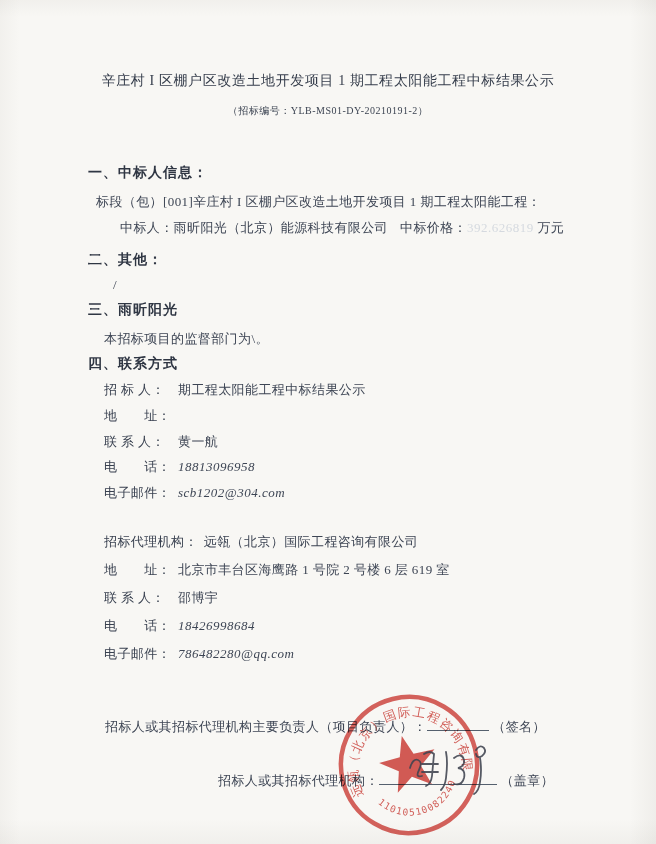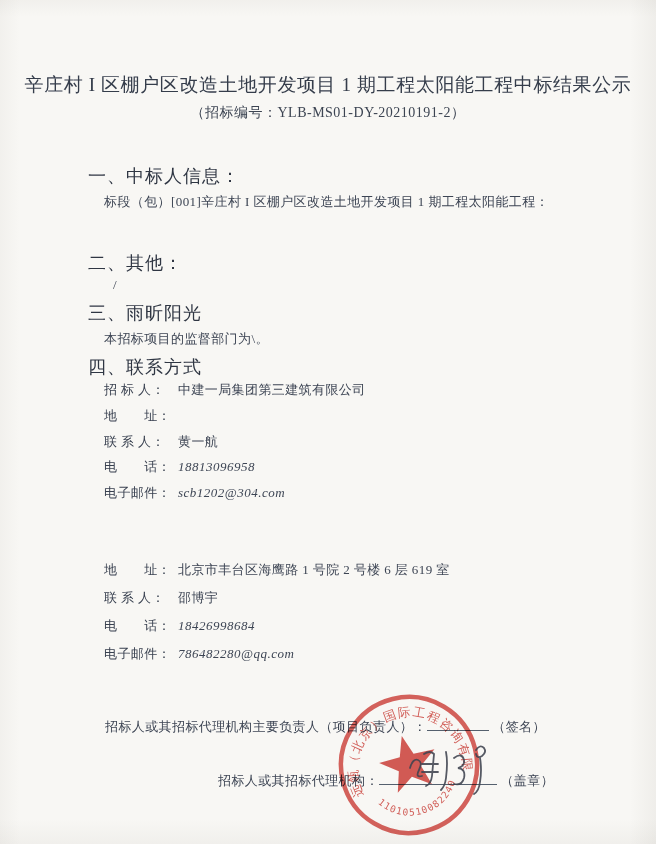--- a/index.html
+++ b/index.html
@@ -12,23 +12,23 @@
     position:relative;width:656px;height:844px;overflow:hidden;
     background:#f8f7f4;
     background-image:
       linear-gradient(90deg, rgba(120,115,105,.05) 0, rgba(0,0,0,0) 3%, rgba(0,0,0,0) 96%, rgba(120,115,105,.07) 100%),
       linear-gradient(180deg, rgba(130,125,115,.06) 0, rgba(0,0,0,0) 2%, rgba(0,0,0,0) 97%, rgba(120,115,105,.06) 100%);
     color:#3a4150;
     font-size:13px;
   }
   .abs{position:absolute;white-space:nowrap;}
   .center{left:0;width:656px;text-align:center;}
-  .title{font-size:19px;letter-spacing:.6px;color:#353d4b;}
-  .subtitle{font-size:14px;letter-spacing:.5px;color:#3c4452;}
-  .h{font-weight:normal;font-size:18px;color:#2f3643;letter-spacing:1px;text-align:right;}
+  .title{font-size:14px;letter-spacing:.6px;color:#353d4b;}
+  .subtitle{font-size:10px;letter-spacing:.5px;color:#3c4452;}
+  .h{font-weight:bold;font-size:14px;color:#2f3643;letter-spacing:1px;text-align:right;}
   .body-ln{font-size:13px;color:#3d4554;letter-spacing:.4px;}
   .row{display:flex;align-items:baseline;}
   .lbl{display:inline-block;width:74px;flex:0 0 74px;color:#394150;}
   .lbl-wide{display:inline-block;color:#394150;margin-right:6px;}
   .val{color:#3d4554;}
   .mono-ish{letter-spacing:.5px;font-style:italic;}
   .price-faint{color:#b9c2cf;opacity:.55;letter-spacing:.5px;}
   .uline{display:inline-block;border-bottom:1px solid #55606e;height:12px;vertical-align:baseline;}
   .stamp-wrap{position:absolute;left:330px;top:686px;width:158px;height:158px;
     transform:rotate(-14deg);mix-blend-mode:multiply;opacity:.92;pointer-events:none;}
@@ -36,50 +36,61 @@
 </style>
 </head>
 <body>
 
 <div class="page">
 
   <div class="abs center title" style="top:72px;">辛庄村 I 区棚户区改造土地开发项目 1 期工程太阳能工程中标结果公示</div>
   <div class="abs center subtitle" style="top:104px;">（招标编号：YLB-MS01-DY-20210191-2）</div>
 
   <div class="abs h" style="left:88px;top:164px;">一、中标人信息：</div>
-  <div class="abs body-ln" style="left:104px;top:193px;">标段（包）[001]辛庄村 I 区棚户区改造土地开发项目 1 期工程太阳能工程：</div>
+  <div class="abs body-ln" style="left:96px;top:193px;">标段（包）[001]辛庄村 I 区棚户区改造土地开发项目 1 期工程太阳能工程：</div>
+  <div class="abs body-ln" style="left:120px;top:219px;width:520px;">
+    <span>中标人：</span><span>雨昕阳光（北京）能源科技有限公司</span>
+    <span class="abs" style="left:280px;top:0;">
+      <span>中标价格：</span><span class="price-faint">392.626819</span>
+      <span>万元</span>
+    </span>
+  </div>
 
   <div class="abs h" style="left:88px;top:251px;">二、其他：</div>
   <div class="abs body-ln" style="left:113px;top:277px;">/</div>
 
   <div class="abs h" style="left:88px;top:301px;">三、雨昕阳光</div>
   <div class="abs body-ln" style="left:104px;top:330px;">本招标项目的监督部门为\。</div>
 
   <div class="abs h" style="left:88px;top:355px;">四、联系方式</div>
 
   <div class="abs body-ln row" style="left:104px;top:381px;">
     <span class="lbl">招 标 人：</span>
-    <span class="val">中建一局集团第三建筑有限公司</span>
+    <span class="val">期工程太阳能工程中标结果公示</span>
   </div>
   <div class="abs body-ln row" style="left:104px;top:407px;">
     <span class="lbl">地　　址：</span>
   </div>
   <div class="abs body-ln row" style="left:104px;top:433px;">
     <span class="lbl">联 系 人：</span>
     <span class="val">黄一航</span>
   </div>
   <div class="abs body-ln row" style="left:104px;top:458px;">
     <span class="lbl">电　　话：</span>
     <span class="val mono-ish">18813096958</span>
   </div>
   <div class="abs body-ln row" style="left:104px;top:484px;">
     <span class="lbl">电子邮件：</span>
     <span class="val mono-ish">scb1202@304.com</span>
   </div>
 
+  <div class="abs body-ln row" style="left:104px;top:533px;">
+    <span class="lbl-wide">招标代理机构：</span>
+    <span class="val">远瓴（北京）国际工程咨询有限公司</span>
+  </div>
   <div class="abs body-ln row" style="left:104px;top:561px;">
     <span class="lbl">地　　址：</span>
     <span class="val">北京市丰台区海鹰路 1 号院 2 号楼 6 层 619 室</span>
   </div>
   <div class="abs body-ln row" style="left:104px;top:589px;">
     <span class="lbl">联 系 人：</span>
     <span class="val">邵博宇</span>
   </div>
   <div class="abs body-ln row" style="left:104px;top:617px;">
     <span class="lbl">电　　话：</span>

